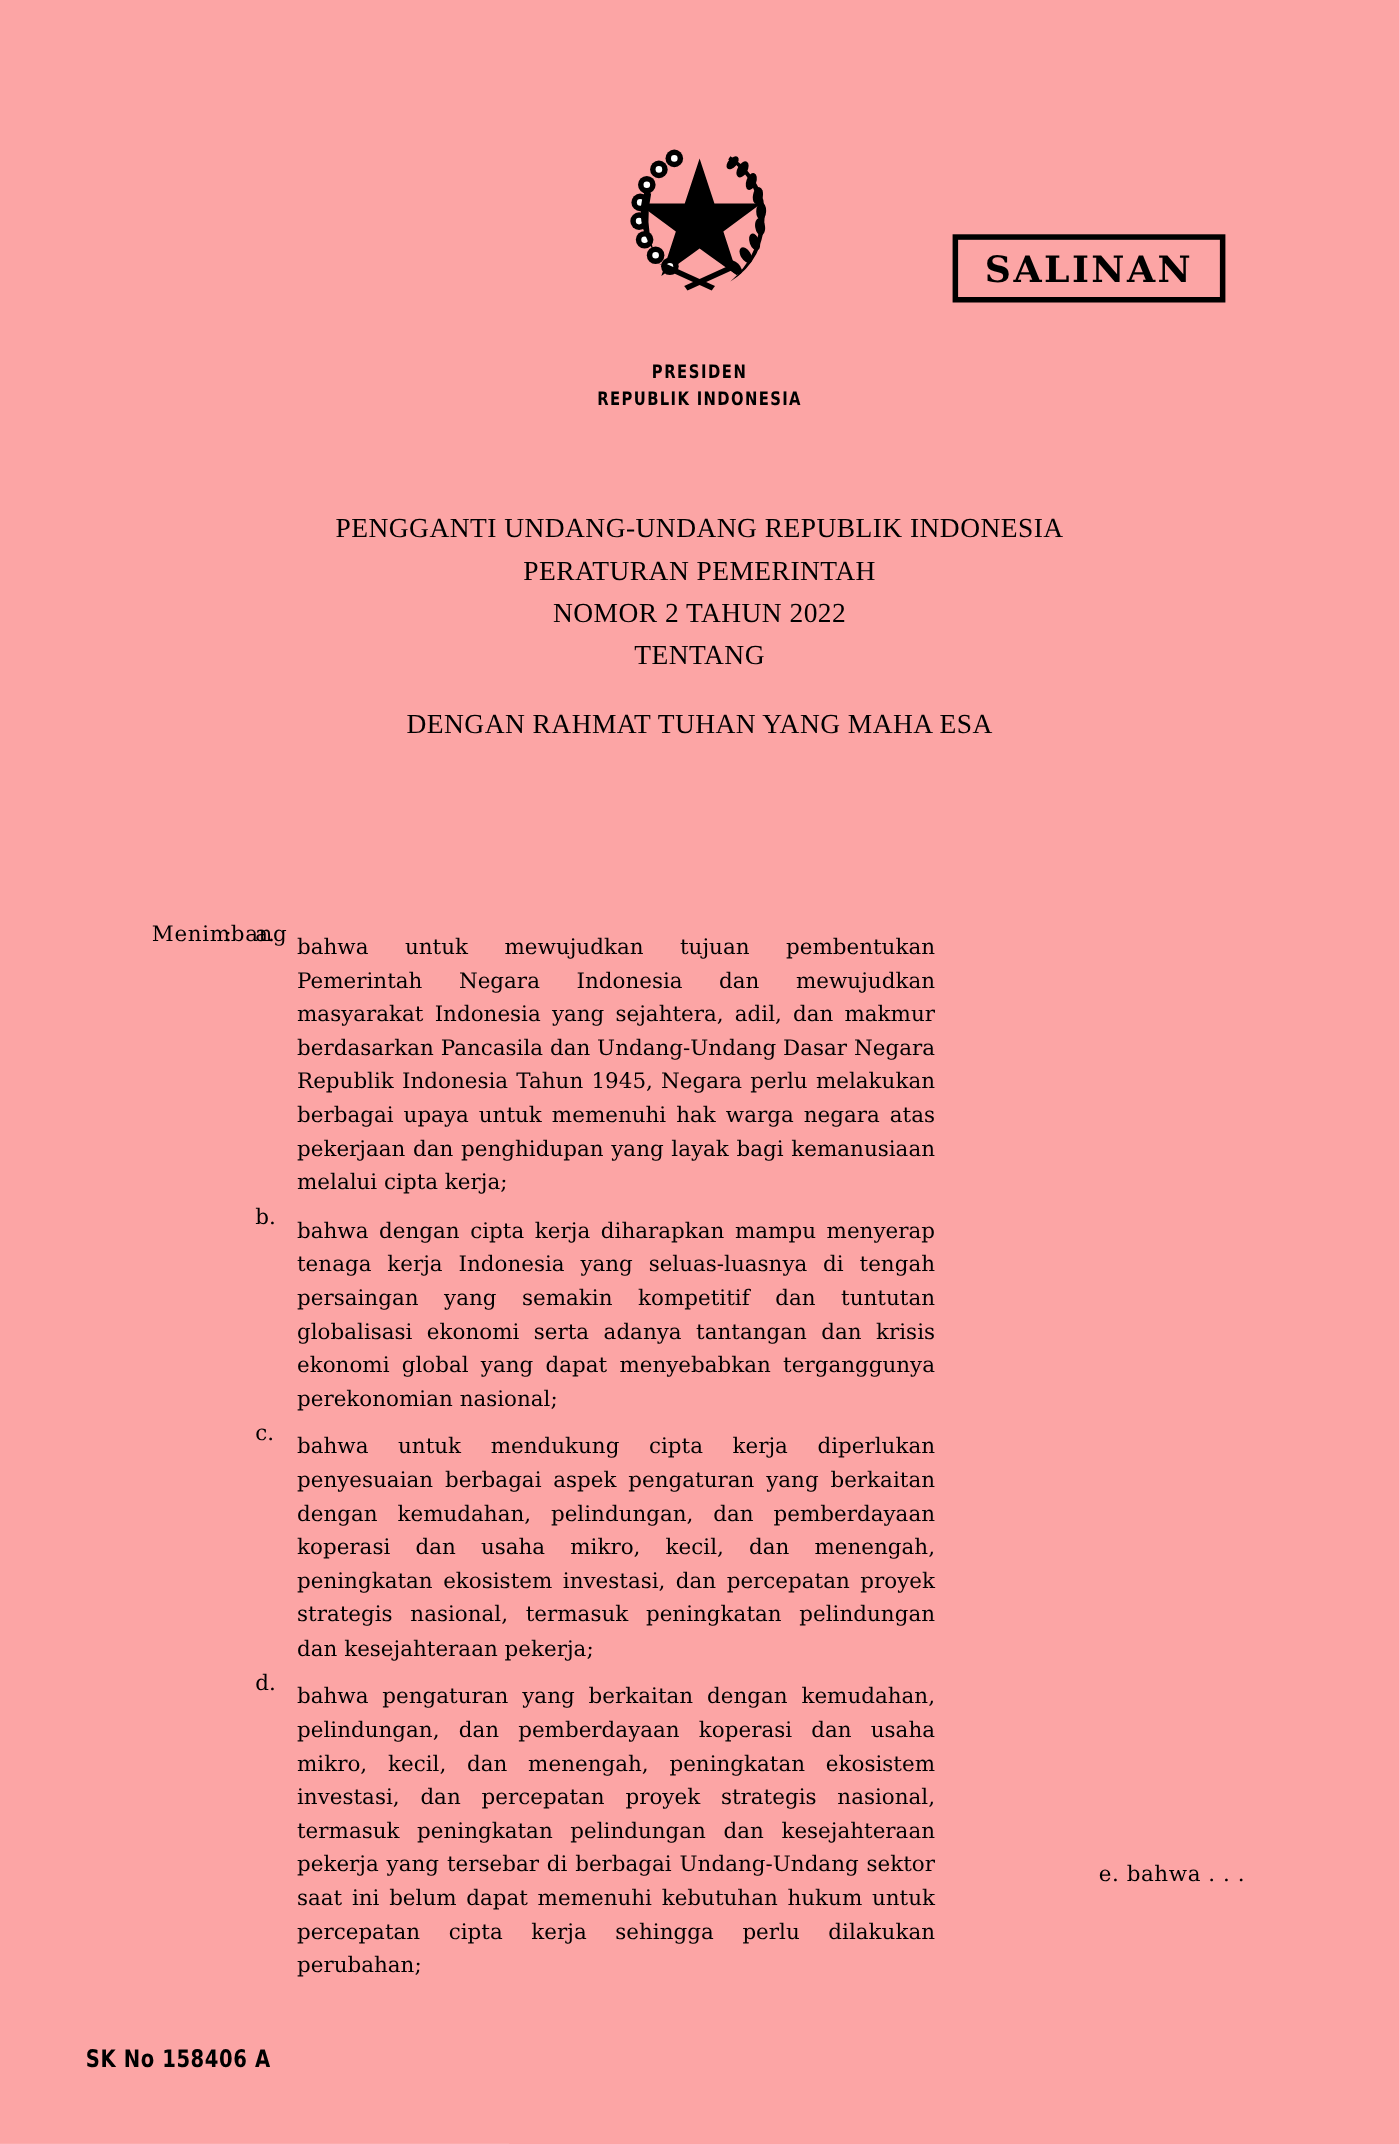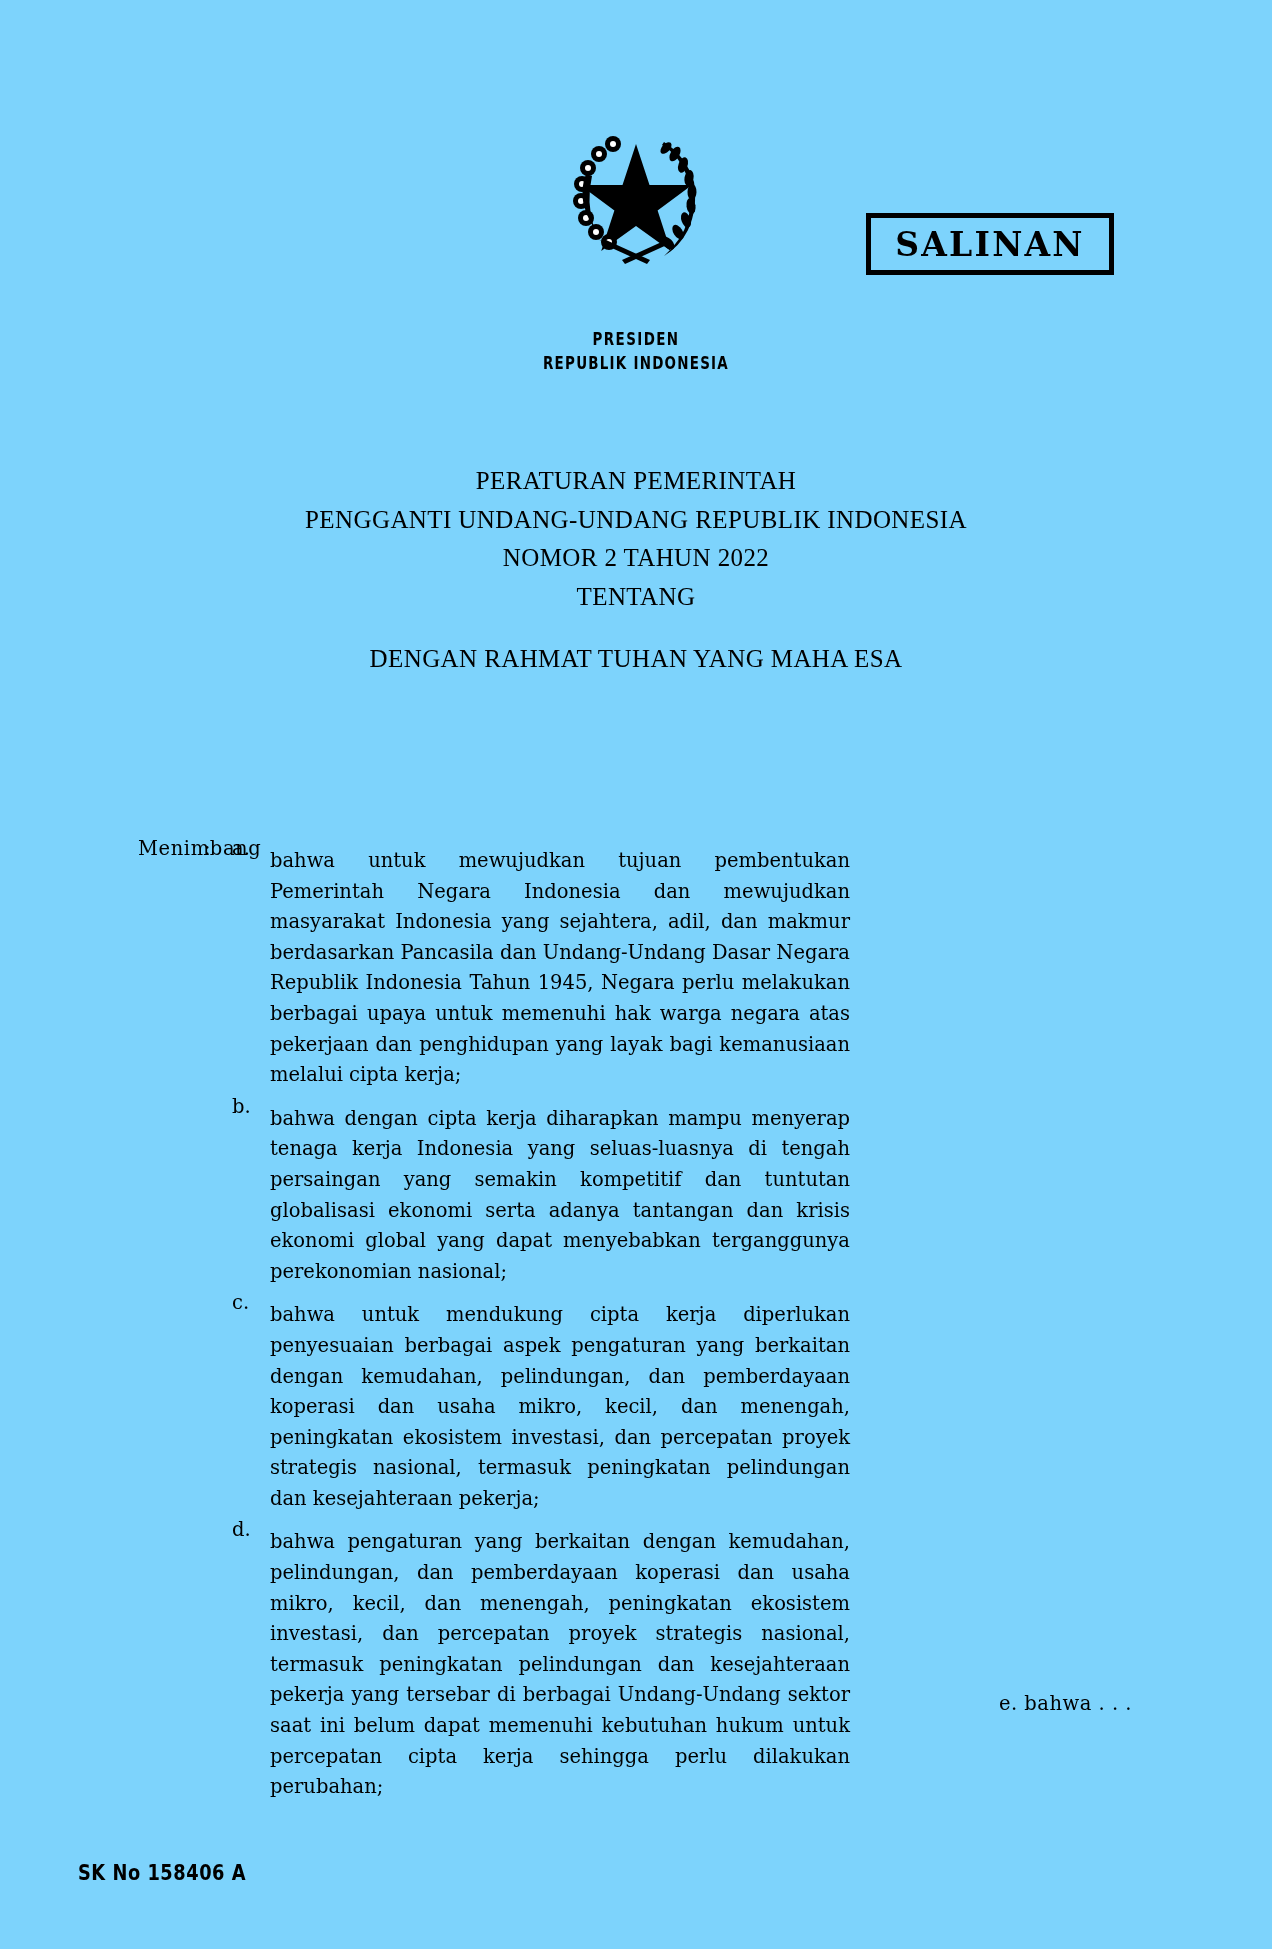--- a/index.html
+++ b/index.html
@@ -4,21 +4,21 @@
 <style>
   html, body {
     margin: 0;
     padding: 0;
     background: #ffffff;
   }
   .page {
     position: relative;
     width: 1272px;
     height: 1949px;
-    background: #7dd3fc;
+    background: #fca5a5;
     margin: 0 auto;
     overflow: hidden;
     font-family: "Liberation Serif", "DejaVu Serif", serif;
     color: #000000;
   }
 
   
   .emblem-block {
     position: absolute;
     top: 108px;
@@ -216,22 +216,22 @@
   <div class="salinan-box">
     <span class="salinan-text">SALINAN</span>
   </div>
 
   <div class="presiden-label">
     <div class="l1">PRESIDEN</div>
     <div class="l2">REPUBLIK INDONESIA</div>
   </div>
 
   <div class="title-block">
+    <span class="ln">PENGGANTI UNDANG-UNDANG REPUBLIK INDONESIA</span>
     <span class="ln">PERATURAN PEMERINTAH</span>
-    <span class="ln">PENGGANTI UNDANG-UNDANG REPUBLIK INDONESIA</span>
     <span class="ln">NOMOR 2 TAHUN 2022</span>
     <span class="ln">TENTANG</span>
     <span class="ln gap-lg">DENGAN RAHMAT TUHAN YANG MAHA ESA</span>
   </div>
 
   <div class="body-block">
 
     <div class="clause">
       <div class="lbl-menimbang">Menimbang</div>
       <div class="colon">:</div>

